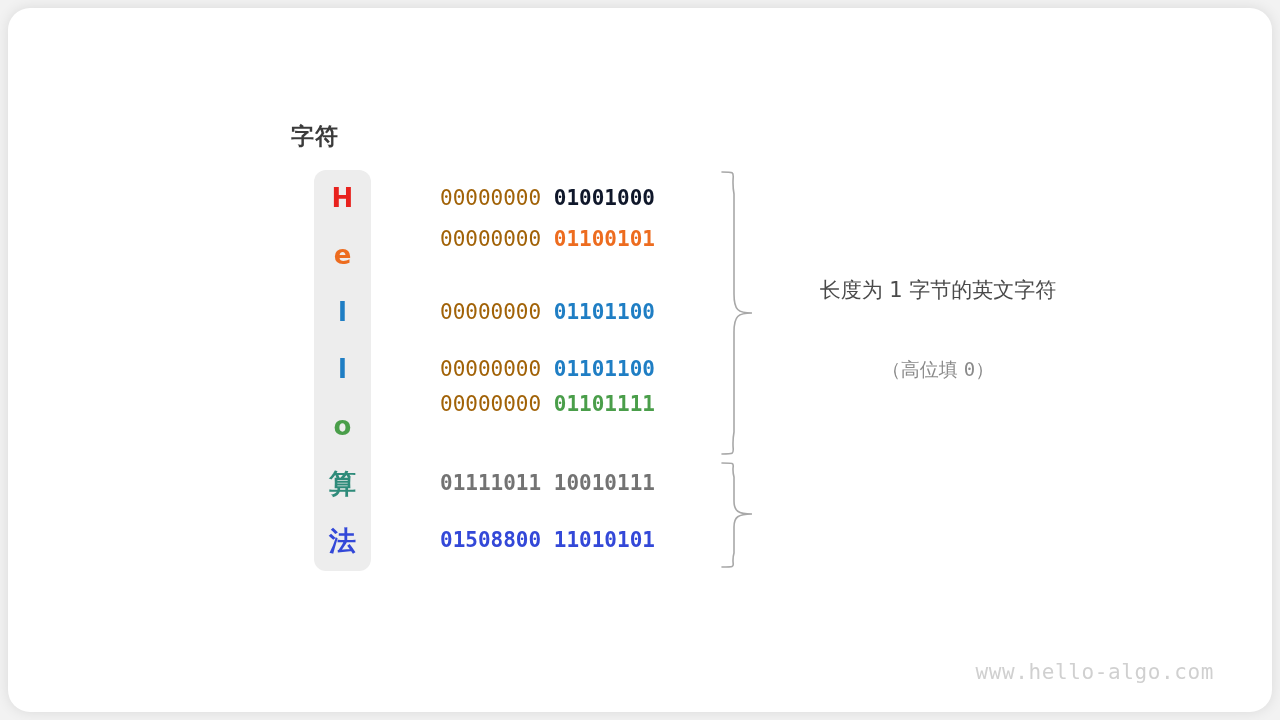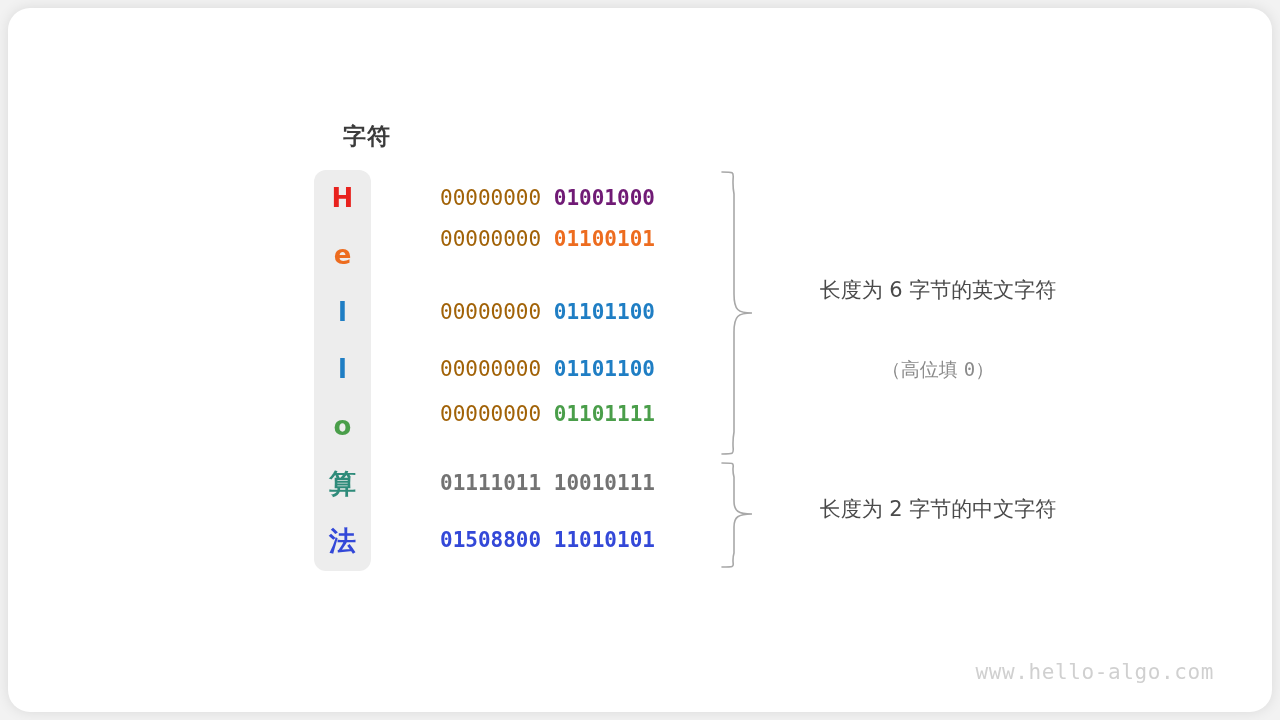--- a/index.html
+++ b/index.html
@@ -35,21 +35,21 @@
     box-shadow: 0 0 14px rgba(0,0,0,0.10);
     box-sizing: border-box;
   }
 
   
   .hdr-char {
     position: absolute;
     left: 283px;
     top: 113px;
     width: 100px;
-    text-align: right;
+    text-align: left;
     font-family: "DejaVu Sans", sans-serif;
     font-size: 23px;
     font-weight: bold;
     color: #3b3b3b;
     letter-spacing: 1px;
   }
   .hdr-unicode {
     position: absolute;
     left: 432px;
     top: 113px;
@@ -158,44 +158,41 @@
     <div id="char-cells">
         <div class="char-cell" style="top: 162px; left: 306px; position: absolute; color: rgb(232, 34, 30);">H</div>
         <div class="char-cell" style="top: 219px; left: 306px; position: absolute; color: rgb(237, 108, 31);">e</div>
         <div class="char-cell" style="top: 276px; left: 306px; position: absolute; color: rgb(31, 126, 196);">l</div>
         <div class="char-cell" style="top: 333px; left: 306px; position: absolute; color: rgb(31, 126, 196);">l</div>
         <div class="char-cell" style="top: 390px; left: 306px; position: absolute; color: rgb(74, 158, 74);">o</div>
         <div class="char-cell cjk" style="top: 447px; left: 306px; position: absolute; color: rgb(46, 139, 122);">算</div>
         <div class="char-cell cjk" style="top: 504px; left: 306px; position: absolute; color: rgb(51, 72, 216);">法</div>
       </div>
     <div id="bin-rows">
-        <div class="bin-row" style="top: 162px;"><span class="bin-hi">00000000 </span><span class="bin-lo" style="color: #701a75;">01001000</span></div>
+        <div class="bin-row" style="top: 162px;"><span class="bin-hi">00000000 </span><span class="bin-lo" style="color: #0f172a;">01001000</span></div>
         <div class="bin-row" style="top: 203px;"><span class="bin-hi">00000000 </span><span class="bin-lo" style="color: rgb(237, 108, 31);">01100101</span></div>
         <div class="bin-row" style="top: 276px;"><span class="bin-hi">00000000 </span><span class="bin-lo" style="color: rgb(31, 126, 196);">01101100</span></div>
         <div class="bin-row" style="top: 333px;"><span class="bin-hi">00000000 </span><span class="bin-lo" style="color: rgb(31, 126, 196);">01101100</span></div>
-        <div class="bin-row" style="top: 378px;"><span class="bin-hi">00000000 </span><span class="bin-lo" style="color: rgb(74, 158, 74);">01101111</span></div>
+        <div class="bin-row" style="top: 368px;"><span class="bin-hi">00000000 </span><span class="bin-lo" style="color: rgb(74, 158, 74);">01101111</span></div>
         <div class="bin-row" style="top: 447px;"><span class="bin-lo" style="color: #737373;">01111011 10010111</span></div>
         <div class="bin-row" style="top: 504px;"><span class="bin-lo" style="color: rgb(51, 72, 216);">01508800 11010101</span></div>
       </div>
 
     <svg class="brace" style="left:706px; top:160px;" width="46" height="290" viewBox="0 0 46 290">
       <path d="M 8 4 C 26 4, 16 4, 20 26 L 20 126 C 20 142, 24 145, 38 145
                C 24 145, 20 148, 20 164 L 20 264 C 16 286, 26 286, 8 286" fill="none" stroke="#a8a8a8" stroke-width="1.6" stroke-linecap="round"></path>
     </svg>
 
     <svg class="brace" style="left:706px; top:451px;" width="46" height="112" viewBox="0 0 46 112">
       <path d="M 8 4 C 26 4, 16 4, 20 18 L 20 42 C 20 52, 24 55, 38 55
                C 24 55, 20 58, 20 68 L 20 94 C 16 108, 26 108, 8 108" fill="none" stroke="#a8a8a8" stroke-width="1.6" stroke-linecap="round"></path>
     </svg>
 
     <div class="annot" style="left:775px; top:264px; width:310px;">
-      <div class="annot-main">长度为 6 字节的英文字符</div>
+      <div class="annot-main">长度为 1 字节的英文字符</div>
       <div class="annot-sub"><span>（高位填 </span><span class="zero">0</span><span>）</span></div>
     </div>
 
-    <div class="annot" style="left:775px; top:483px; width:310px;">
-      <div class="annot-main">长度为 2 字节的中文字符</div>
-    </div>
 
     <div class="watermark">www.hello-algo.com</div>
 
   </div>
 </div>
 
 </body></html>

